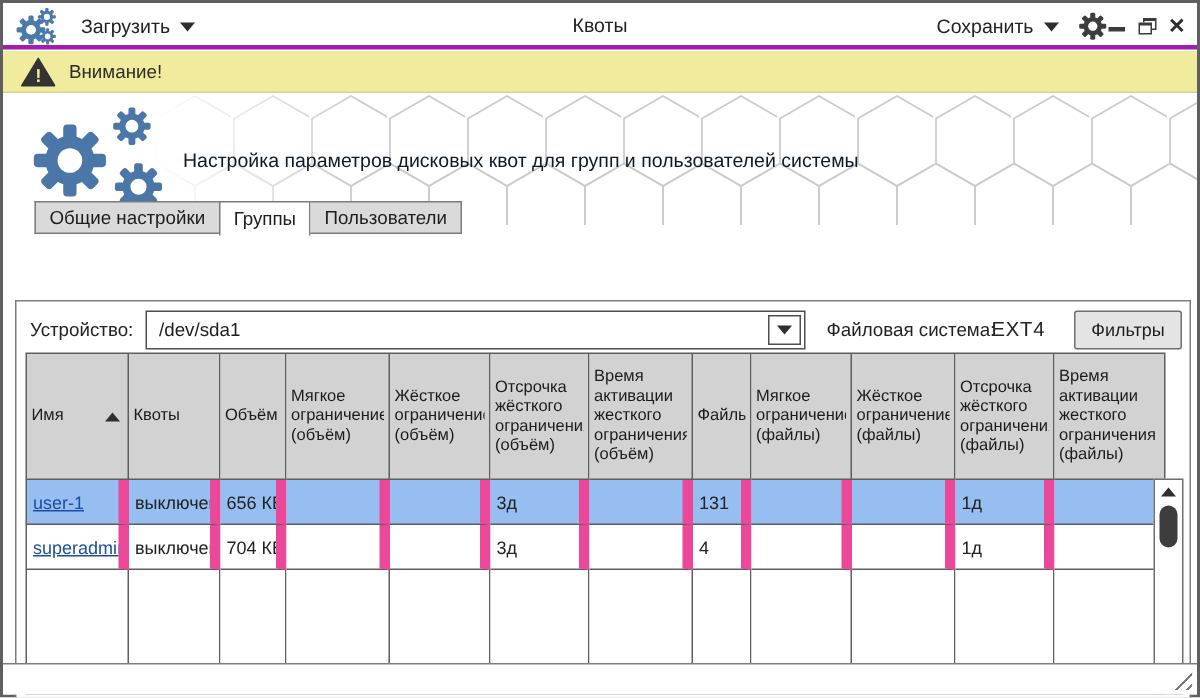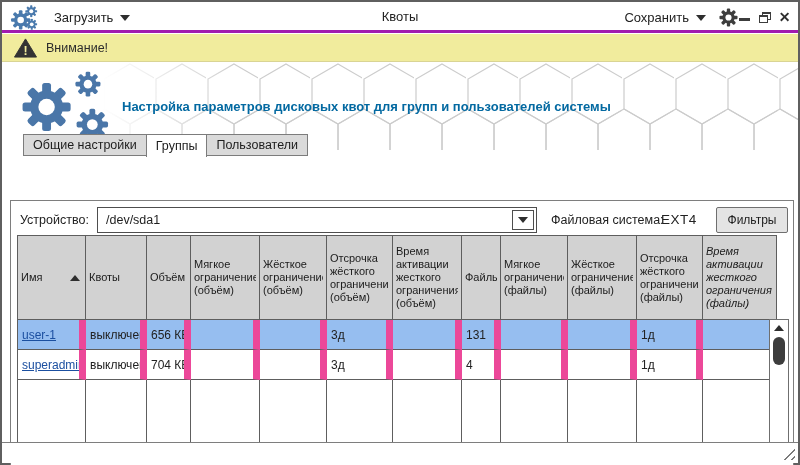--- a/index.html
+++ b/index.html
@@ -34,21 +34,21 @@
     border-bottom:1px solid #d9d494; display:flex; align-items:center; padding-left:12px; gap:9px; }
   .warn-text { font-size:12.5px; color:#2c2c2c; }
 
   
   .banner { position:absolute; top:60px; left:0; right:0; height:88px; background:#fff; overflow:hidden; }
   .hexes { position:absolute; left:100px; top:0; height:88px; width:700px; opacity:.8; }
   .hexfade { position:absolute; left:100px; top:0; width:140px; height:88px;
     background:linear-gradient(90deg,#fff 0%, rgba(255,255,255,0) 100%); }
   .banner-icon { position:absolute; left:18px; top:9px; }
   .banner-text { position:absolute; left:120px; top:0; height:88px; display:flex; align-items:center;
-    font-size:13px; color:#0369a1;font-weight:bold; }
+    font-size:13px; color:#0f172a; }
 
   
   .tabs { position:absolute; top:132px; left:21px; height:23px; display:flex; z-index:3; }
   .tab { height:22px; padding:0 9px; font-size:12.5px; display:flex; align-items:center;
     background:#dadada; border:1px solid #7c7c7c; border-right-width:0; color:#1d1d1d; }
   .tab:last-child { border-right-width:1px; }
   .tab.active { background:#fff; height:23px; border-bottom:none; border-right-width:1px; }
   .tab.active + .tab { border-left-width:0; }
 
   
@@ -81,21 +81,21 @@
   .hc .htxt { overflow:hidden; }
   .hc-name { justify-content:space-between; }
   .sort-up { width:0; height:0; border-left:5px solid transparent; border-right:5px solid transparent;
     border-bottom:6px solid #2e2e2e; flex:none; margin-right:2px; }
   .bc { border-right:7px solid #ec4899; border-bottom:1px solid #5e5e5e; font-size:12px;
     display:flex; align-items:center; padding:0 4px; white-space:nowrap; overflow:hidden; background:#fff; }
   .r-hl > .bc { background:#96bef0; }
   .link { color:#1b4fa0; text-decoration:underline; }
   .fc { border-right:1px solid #5e5e5e; background:#fff; }
   .gc { border-right:1px solid #5e5e5e; background:#ececec; }
-  .last { border-right:none;font-style:italic; }
+  .last { border-right:none; }
 
   
   .vscroll { position:absolute; left:758px; top:118px; width:20px; height:144px;
     border:1px solid #6f6f6f; background:#fff; }
   .sb-up, .sb-down { position:absolute; left:0; width:18px; height:14px; background:#fff; border:none;
     display:flex; align-items:center; justify-content:center; }
   .sb-up { top:1px; } .sb-down { bottom:1px; }
   .tri-up { width:0; height:0; border-left:5px solid transparent; border-right:5px solid transparent;
     border-bottom:6px solid #2e2e2e; }
   .tri-down { width:0; height:0; border-left:5px solid transparent; border-right:5px solid transparent;

